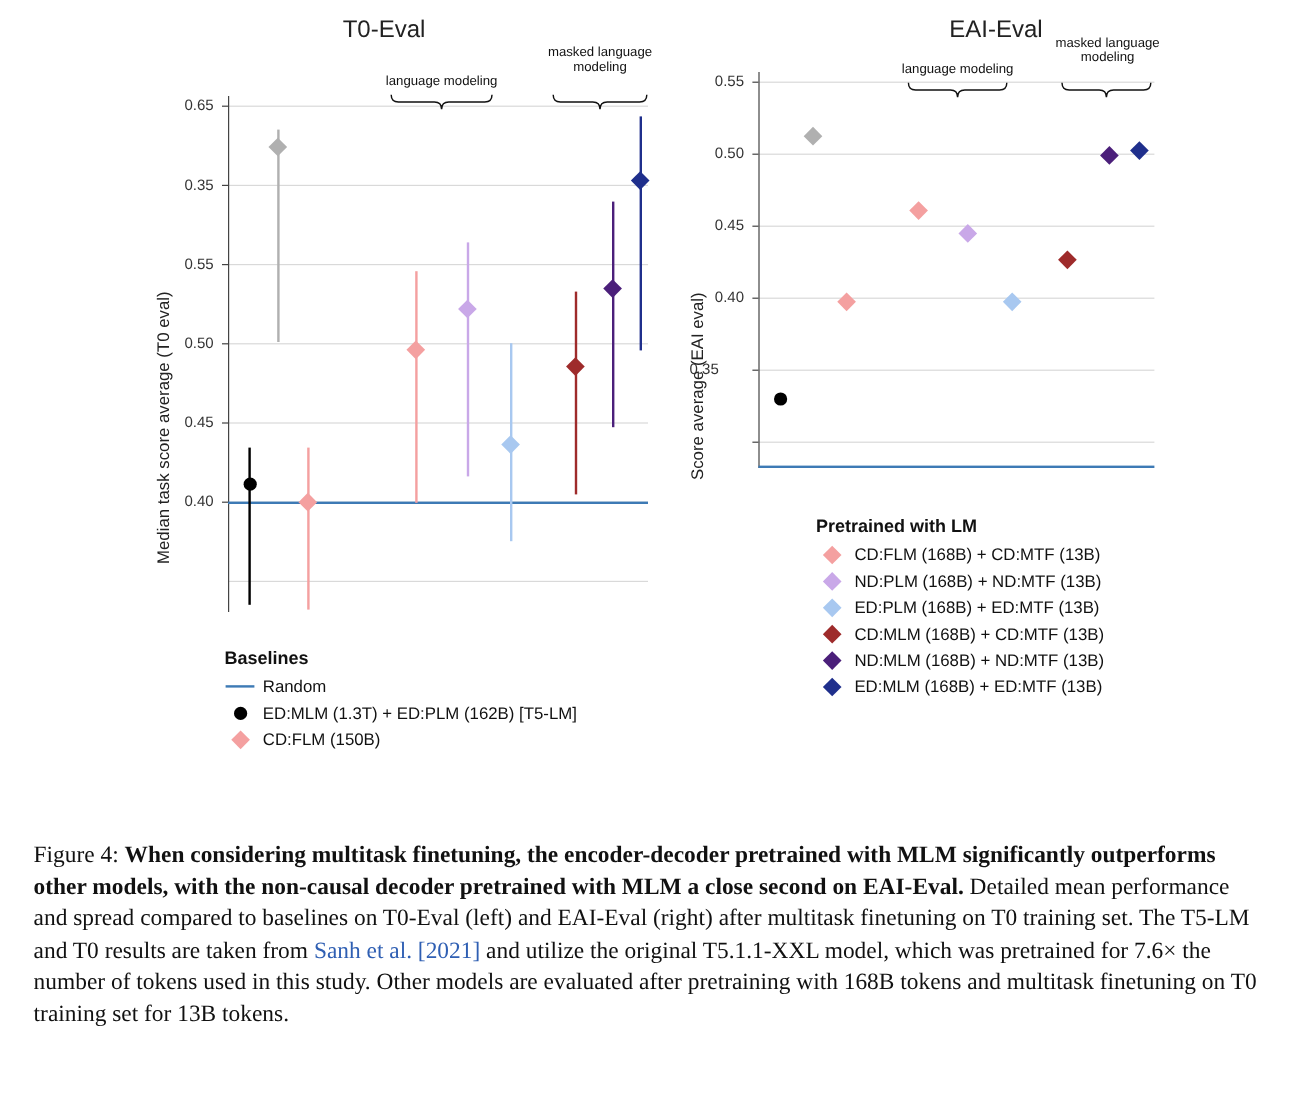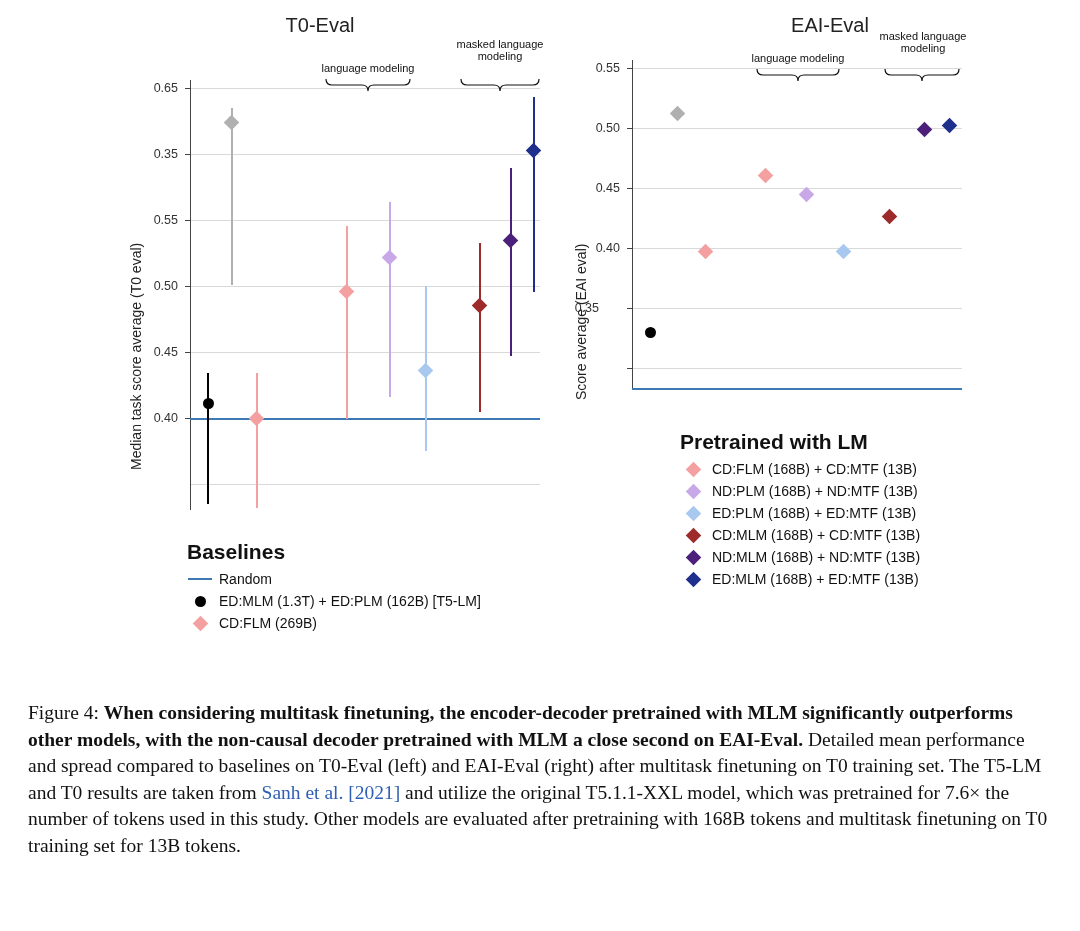--- a/index.html
+++ b/index.html
@@ -28,21 +28,21 @@
   .bar{position:absolute;width:2px;}
   .diamond{position:absolute;width:11px;height:11px;transform:rotate(45deg);}
   .dot{position:absolute;width:11px;height:11px;border-radius:50%;}
 
   .brace-label{
     position:absolute;text-align:center;font-size:11px;line-height:12px;color:#111;
   }
   .brace{position:absolute;}
 
   .legend{position:absolute;font-size:14px;color:#111;}
-  .legend-title{font-weight:bold;font-size:21px;margin-bottom:4px;}
+  .legend-title{font-weight:bold;font-size:15px;margin-bottom:4px;}
   .legend-row{display:flex;align-items:center;height:22px;}
   .legend-marker{width:26px;display:flex;justify-content:center;align-items:center;flex:0 0 26px;}
   .lm-line{width:24px;height:2px;background:#3d7ab5;}
   .lm-dot{width:11px;height:11px;border-radius:50%;}
   .lm-diamond{width:11px;height:11px;transform:rotate(45deg);}
   .legend-label{margin-left:6px;white-space:nowrap;}
 
   .caption{
     position:absolute;left:28px;top:700px;width:1024px;
     font-family:"Liberation Serif", serif;font-size:19.5px;line-height:26.5px;color:#111;
@@ -202,21 +202,21 @@
     <div class="legend-row">
       <span class="legend-marker">
           <span class="lm-dot" style="background:#000000;"></span>
         </span>
       <span class="legend-label">ED:MLM (1.3T) + ED:PLM (162B) [T5-LM]</span>
     </div>
     <div class="legend-row">
       <span class="legend-marker">
           <span class="lm-diamond" style="background:#f4a0a0;"></span>
         </span>
-      <span class="legend-label">CD:FLM (269B)</span>
+      <span class="legend-label">CD:FLM (150B)</span>
     </div>
   </div>
 
   <div class="legend" style="left:680px;top:430px;">
     <div class="legend-title">Pretrained with LM</div>
     <div class="legend-row">
       <span class="legend-marker">
           <span class="lm-diamond" style="background:#f4a0a0;"></span>
         </span>
       <span class="legend-label">CD:FLM (168B) + CD:MTF (13B)</span>

